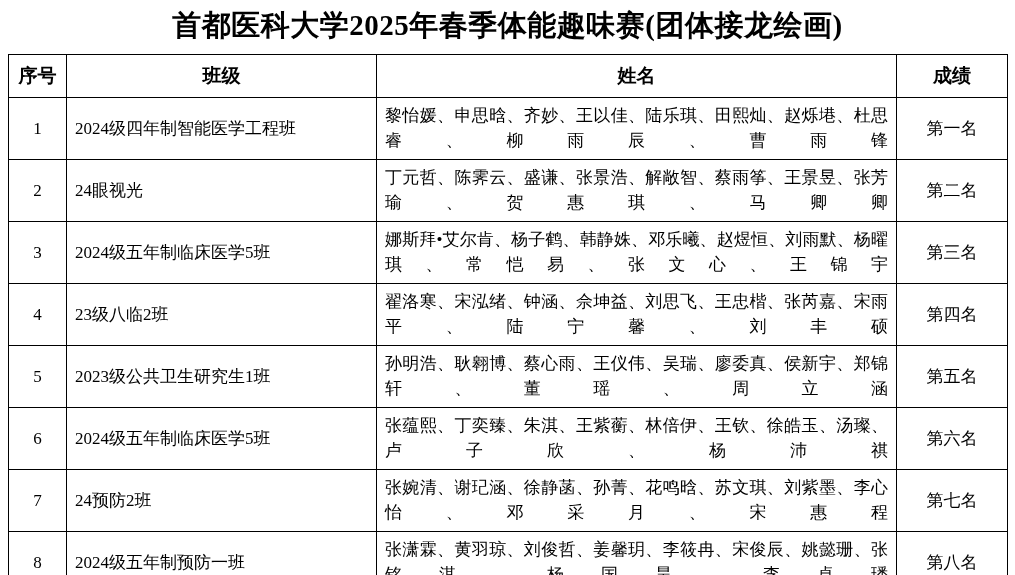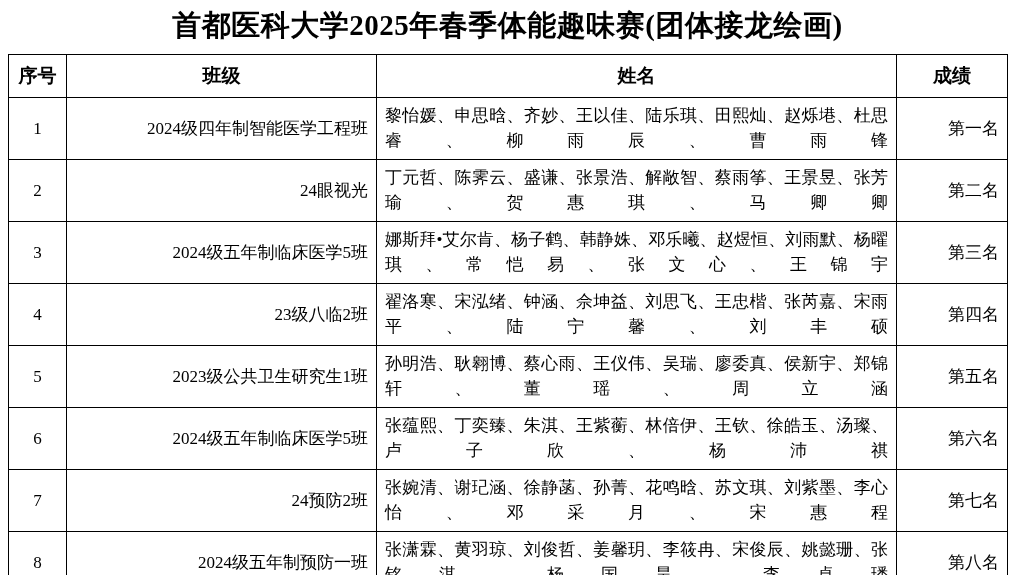--- a/index.html
+++ b/index.html
@@ -55,32 +55,32 @@
   col.c-index { width: 58px; }
   col.c-class { width: 310px; }
   col.c-names { width: 520px; }
   col.c-rank  { width: 111px; }
 
   td.index-cell {
     text-align: center;
     font-size: 17px;
   }
   td.class-cell {
-    text-align: right;
+    text-align: left;
     font-size: 17px;
   }
   td.names-cell {
     text-align: justify;
     text-align-last: justify;
     font-size: 17px;
     padding-left: 9px;
     padding-right: 9px;
   }
   td.rank-cell {
-    text-align: right;
+    text-align: center;
     font-size: 17px;
   }
 </style>
 </head>
 <body>
 
 <div class="page">
 
   <div class="title">首都医科大学2025年春季体能趣味赛(团体接龙绘画)</div>
 

